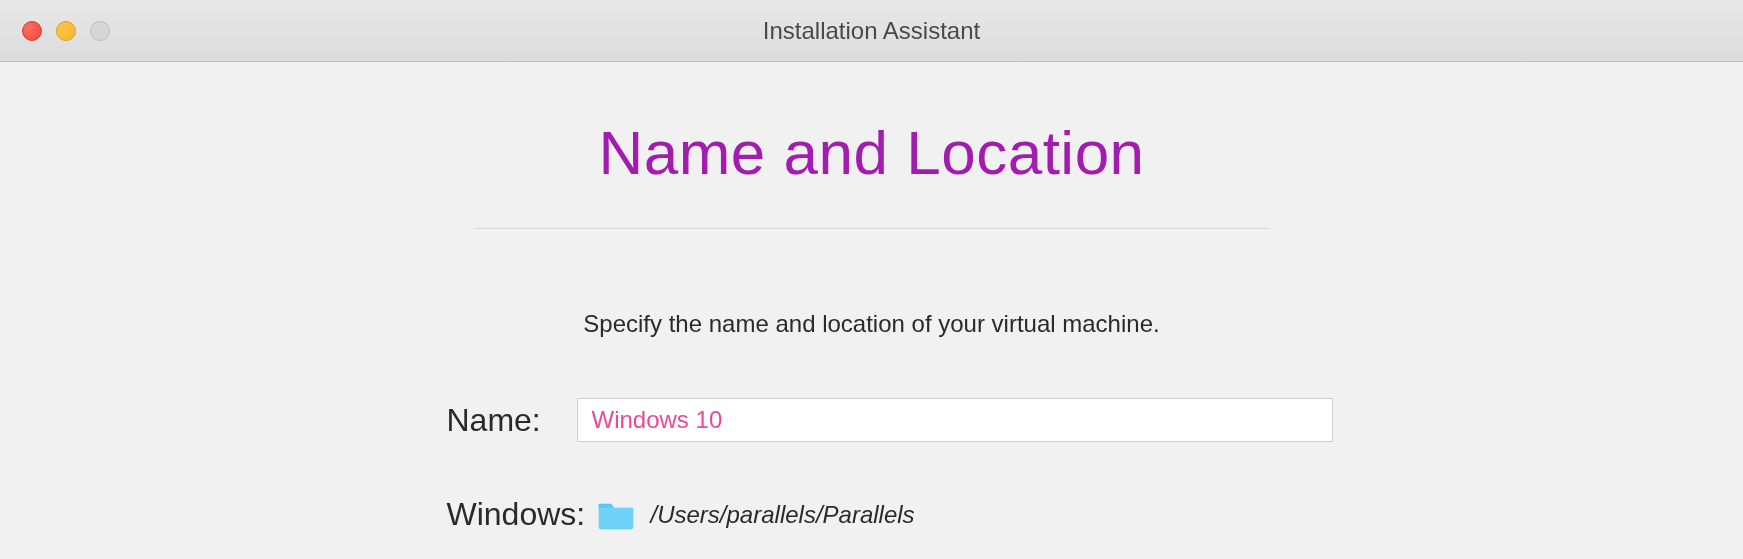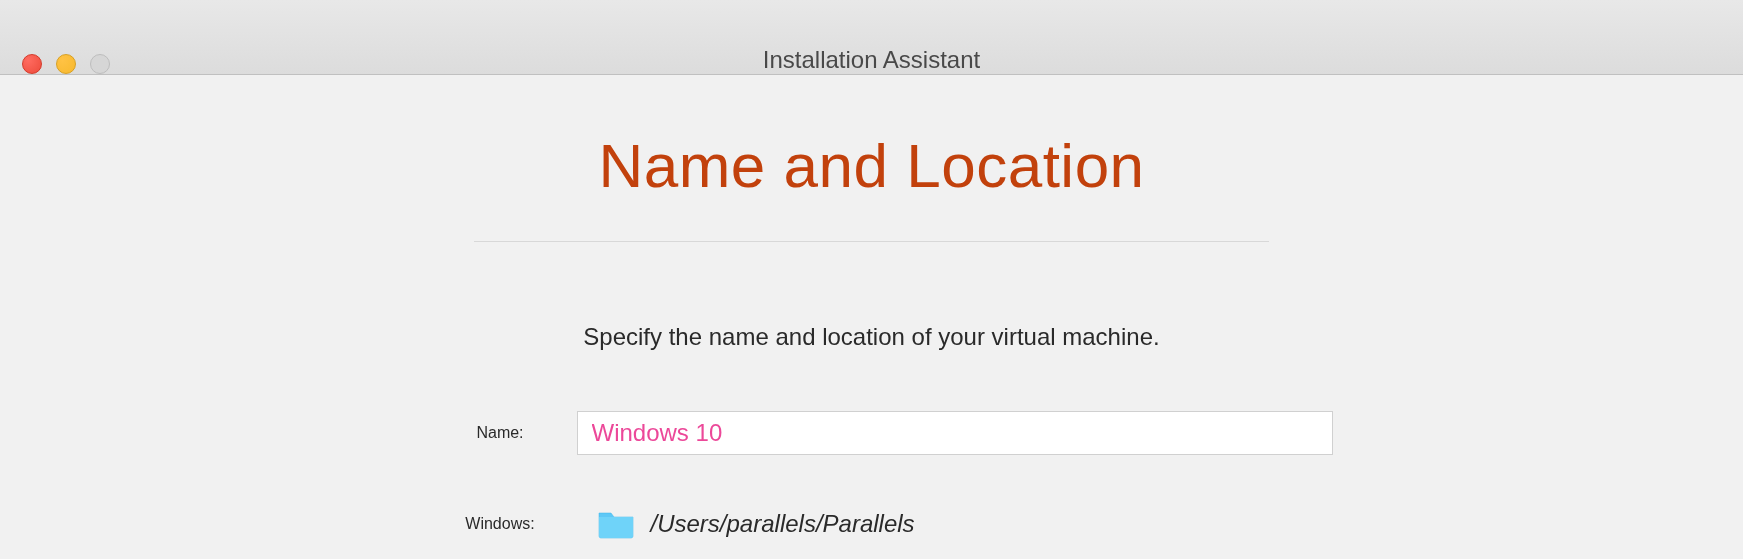--- a/index.html
+++ b/index.html
@@ -10,25 +10,25 @@
     
     body {
       font-family: -apple-system, BlinkMacSystemFont, "Helvetica Neue", Helvetica, Arial, sans-serif;
       background: #f1f1f1;
       width: 1743px;
       height: 559px;
       overflow: hidden;
     }
     
     .titlebar {
-      height: 75px;
+      height: 62px;
       background: linear-gradient(to bottom, #e8e8e8 0%, #dcdcdc 100%);
       border-bottom: 1px solid #c0c0c0;
       display: flex;
-      align-items: flex-end;
+      align-items: center;
       position: relative;
     }
     
     .traffic-lights {
       display: flex;
       gap: 14px;
       padding-left: 22px;
       align-items: center;
     }
     
@@ -65,21 +65,21 @@
     .content {
       padding-top: 55px;
       display: flex;
       flex-direction: column;
       align-items: center;
     }
     
     .page-heading {
       font-size: 62px;
       font-weight: 300;
-      color: #c2410c;
+      color: #a21caf;
       letter-spacing: 0.5px;
       text-align: center;
     }
     
     .divider {
       width: 795px;
       height: 1px;
       background: #d8d8d8;
       margin-top: 40px;
       margin-bottom: 38px;
@@ -100,22 +100,22 @@
     }
     
     .form-row {
       display: flex;
       align-items: center;
       margin-bottom: 60px;
     }
     
     .form-label {
       width: 130px;
-      text-align: center;
-      font-size: 16px;
+      text-align: left;
+      font-size: 32px;
       color: #2a2a2a;
       padding-right: 23px;
     }
     
     .text-input {
       width: 756px;
       height: 44px;
       background: #ffffff;
       border: 1px solid #d0d0d0;
       font-size: 24px;

